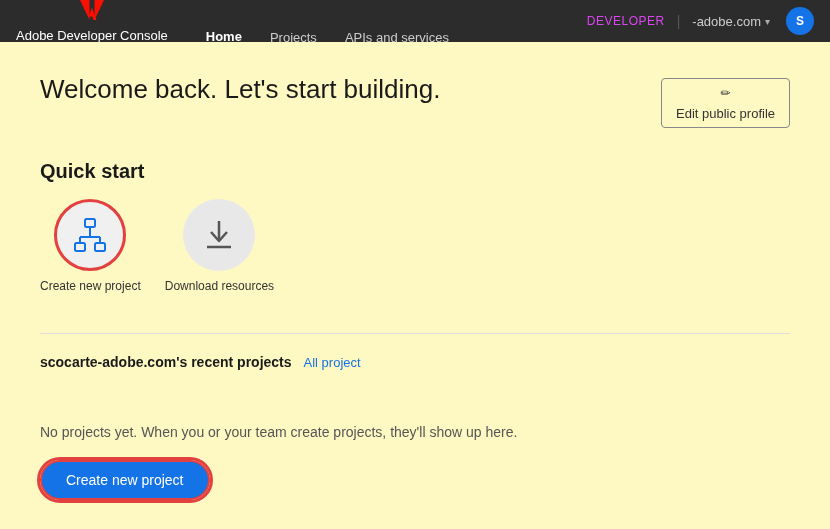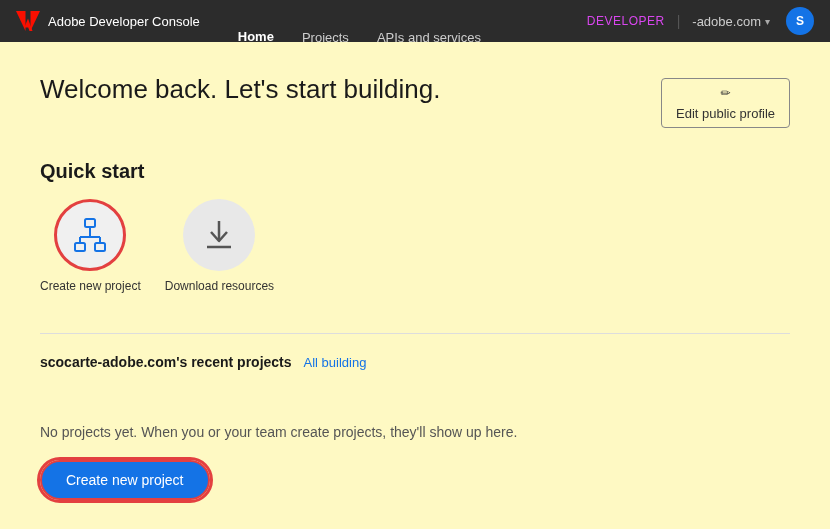--- a/index.html
+++ b/index.html
@@ -12,20 +12,21 @@
       display: flex;
       align-items: center;
       padding: 0 16px;
       gap: 0;
     }
     .header-logo {
       display: flex;
       align-items: center;
       gap: 8px;
       margin-right: 24px;
+      flex-direction: column;
     }
     .adobe-logo {
       width: 24px;
       height: 20px;
     }
     .header-app-name {
       color: #ffffff;
       font-size: 13px;
       font-weight: 400;
       white-space: nowrap;
@@ -286,21 +287,21 @@
           <line x1="6" y1="30" x2="30" y2="30" stroke="#555" stroke-width="2.5"></line>
         </svg>
       </div>
       <span class="card-label">Download resources</span>
     </div>
 
   </div>
 
   <div class="recent-row">
     <span class="recent-title">scocarte-adobe.com's recent projects</span>
-    <a class="all-projects-link">All building</a>
+    <a class="all-projects-link">All project</a>
   </div>
 
   <div class="empty-state">
     <p class="empty-text">No projects yet. When you or your team create projects, they'll show up here.</p>
     <button class="create-project-btn">Create new project</button>
   </div>
 
 </main>
 
 </body></html>

